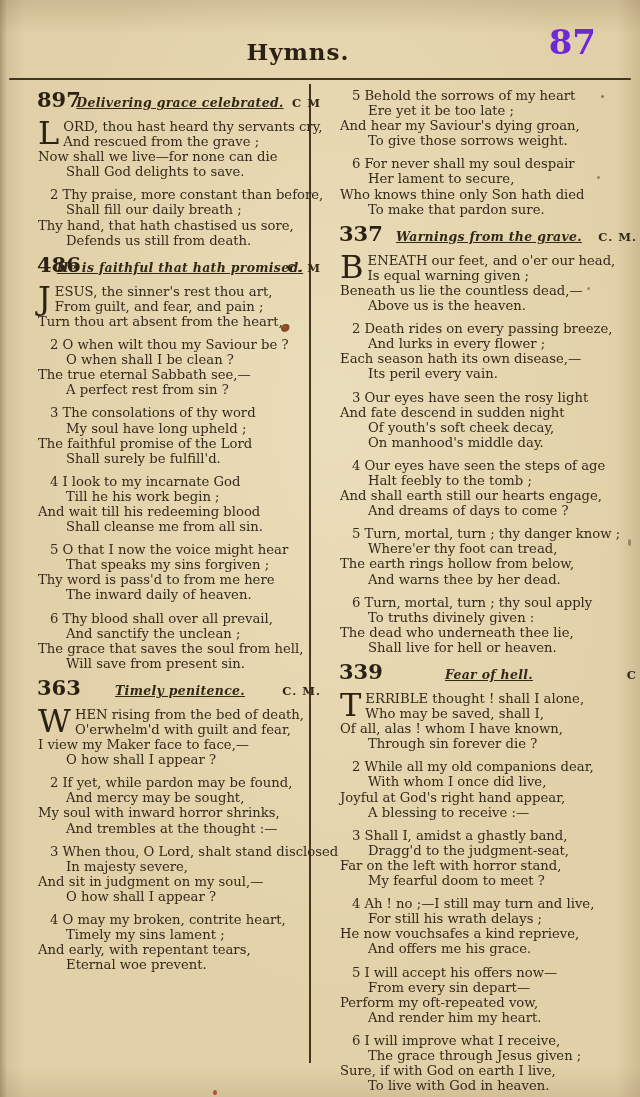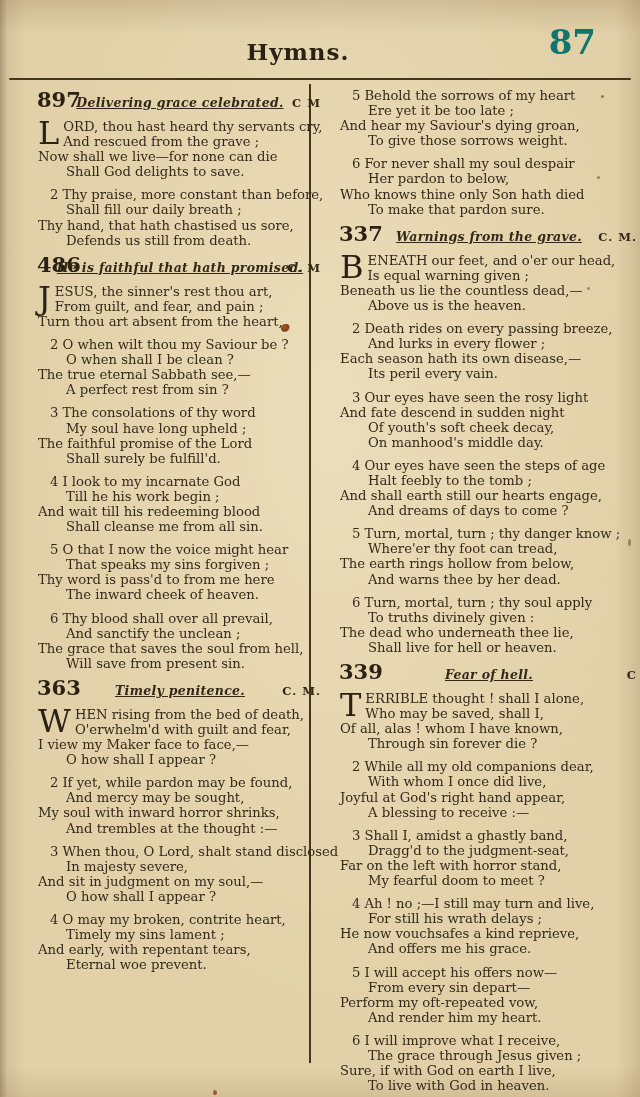--- a/index.html
+++ b/index.html
@@ -16,21 +16,21 @@
     color:#342a1c;
   }
   .page{position:absolute;inset:0;}
   
   .running-title{
     position:absolute;top:26px;left:0;width:596px;text-align:center;
     font-size:23px;font-weight:bold;letter-spacing:1px;color:#2c2115;margin-top:12px;
   }
   .page-number{
     position:absolute;top:22px;right:44px;
-    font-size:34px;font-weight:bold;color:#0f766e;
+    font-size:34px;font-weight:bold;color:#6d28d9;
   }
   .header-rule{
     position:absolute;top:78px;left:9px;width:622px;height:2px;
     background:#42361f;border-radius:1px;
   }
   .column-divider{
     position:absolute;top:84px;left:309px;width:2px;height:979px;
     background:#42361f;
   }
   
@@ -124,21 +124,21 @@
       <div class="verse">
         <div class="line l1"><span class="vnum">4</span>I look to my incarnate God</div>
         <div class="line l2">Till he his work begin ;</div>
         <div class="line l3">And wait till his redeeming blood</div>
         <div class="line l4">Shall cleanse me from all sin.</div>
       </div>
       <div class="verse">
         <div class="line l1"><span class="vnum">5</span>O that I now the voice might hear</div>
         <div class="line l2">That speaks my sins forgiven ;</div>
         <div class="line l3">Thy word is pass'd to from me here</div>
-        <div class="line l4">The inward cheek of heaven.</div>
+        <div class="line l4">The inward daily of heaven.</div>
       </div>
       <div class="verse">
         <div class="line l1"><span class="vnum">6</span>Thy blood shall over all prevail,</div>
         <div class="line l2">And sanctify the unclean ;</div>
         <div class="line l3">The grace that saves the soul from hell,</div>
         <div class="line l4">Will save from present sin.</div>
       </div>
       <div class="hymn-head">
         <span class="h-num">363</span>
         <div class="h-title">Timely penitence.</div>
@@ -171,21 +171,21 @@
     </div>
   <div class="col col-right" id="col-right">
       <div class="verse">
         <div class="line l1"><span class="vnum">5</span>Behold the sorrows of my heart</div>
         <div class="line l2">Ere yet it be too late ;</div>
         <div class="line l3">And hear my Saviour's dying groan,</div>
         <div class="line l4">To give those sorrows weight.</div>
       </div>
       <div class="verse">
         <div class="line l1"><span class="vnum">6</span>For never shall my soul despair</div>
-        <div class="line l2">Her pardon to below,</div>
+        <div class="line l2">Her lament to secure,</div>
         <div class="line l3">Who knows thine only Son hath died</div>
         <div class="line l4">To make that pardon sure.</div>
       </div>
       <div class="hymn-head">
         <span class="h-num">337</span>
         <div class="h-title">Warnings from the grave.</div>
         <span class="h-meter">C. M.</span>
       </div>
       <div class="verse has-cap">
         <div class="line l1"><span class="dropcap">B</span>ENEATH our feet, and o'er our head,</div>

